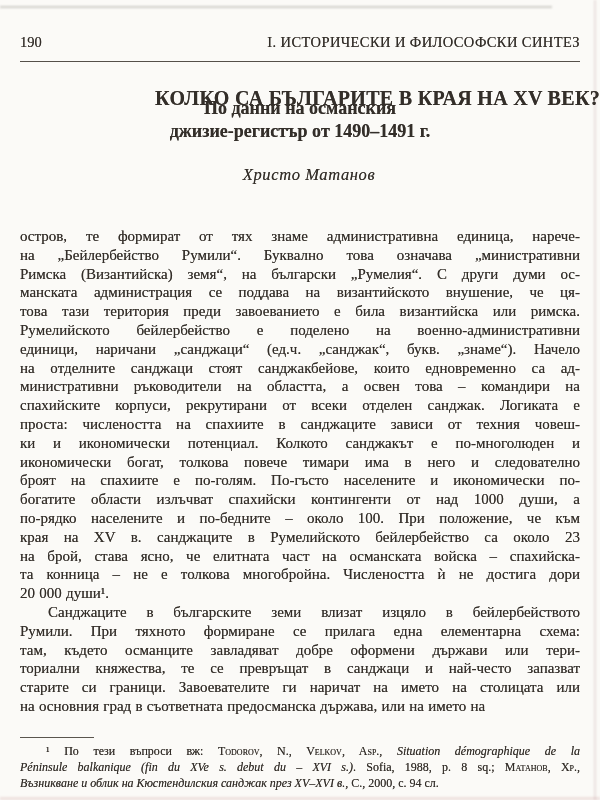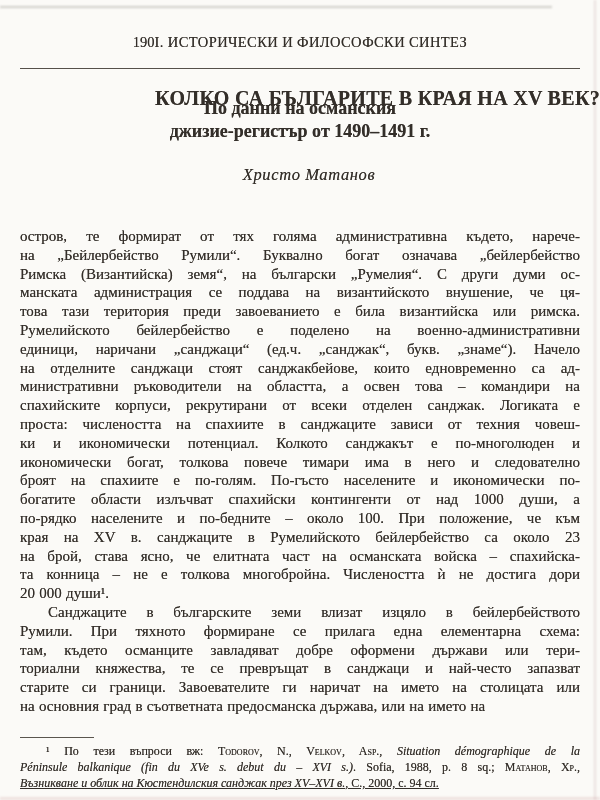--- a/index.html
+++ b/index.html
@@ -25,22 +25,22 @@
     background: rgba(195,160,160,0.28); filter: blur(1px);
   }
   .scan-bottom {
     position: absolute; bottom: 0; left: 0; width: 100%; height: 3px;
     background: rgba(205,150,150,0.25); filter: blur(1px);
   }
   
   .header {
     position: absolute; top: 28px; left: 20px; right: 20px; height: 23px;
     border-bottom: 1.6px solid #55504a;
-    display: flex; justify-content: center; align-items: flex-end;
-    font-size: 14.5px; padding-bottom: 17px;
+    display: flex; justify-content: space-between; align-items: flex-end;
+    font-size: 14.5px; padding-bottom: 10px;
   }
   .running-title { letter-spacing: 0.4px; }
   
   .article-title {
     position: absolute; top: 81px; left: 0; width: 100%;
     text-align: right; font-weight: bold; font-size: 20px; letter-spacing: 0.3px; margin-top: 6px;
   }
   .subtitle-block {
     position: absolute; top: 97px; left: 0; width: 100%;
     text-align: center; font-weight: bold; font-size: 18px; line-height: 23px;
@@ -68,21 +68,21 @@
   }
   .footnote-rule {
     width: 74px; height: 0;
     border-top: 1.6px solid #5a554e; margin-bottom: 5px;
   }
   .fn-line {
     line-height: 16px; height: 16px;
     text-align: justify; text-align-last: justify; overflow: hidden;
   }
   .fn-line.first { text-indent: 26px; }
-  .fn-line.last { text-align-last: left; text-decoration: underline; }
+  .fn-line.last { text-align-last: left; }
   .seg-sc { font-variant: small-caps; }
   .seg-it { font-style: italic; margin-top: 22px; }
 </style>
 </head>
 <body>
 
 <div class="page">
 
   <div class="scan-top"></div>
   <div class="scan-right"></div>
@@ -97,22 +97,22 @@
 
   <div class="subtitle-block">
     <div>По данни на османския</div>
     <div>джизие-регистър от 1490–1491 г.</div>
   </div>
 
   <div class="author">Христо Матанов</div>
 
   <div class="body-text">
       <div>
-        <div class="line">остров, те формират от тях голяма административна където, нарече-</div>
-        <div class="line">на „Бейлербейство Румили“. Буквално богат означава „бейлербейство</div>
+        <div class="line">остров, те формират от тях знаме административна единица, нарече-</div>
+        <div class="line">на „Бейлербейство Румили“. Буквално това означава „министративни</div>
         <div class="line">Римска (Византийска) земя“, на български „Румелия“. С други думи ос-</div>
         <div class="line">манската администрация се поддава на византийското внушение, че ця-</div>
         <div class="line">това тази територия преди завоеванието е била византийска или римска.</div>
         <div class="line">Румелийското бейлербейство е поделено на военно-административни</div>
         <div class="line">единици, наричани „санджаци“ (ед.ч. „санджак“, букв. „знаме“). Начело</div>
         <div class="line">на отделните санджаци стоят санджакбейове, които едновременно са ад-</div>
         <div class="line">министративни ръководители на областта, а освен това – командири на</div>
         <div class="line">спахийските корпуси, рекрутирани от всеки отделен санджак. Логиката е</div>
         <div class="line">проста: числеността на спахиите в санджаците зависи от техния човеш-</div>
         <div class="line">ки и икономически потенциал. Колкото санджакът е по-многолюден и</div>

